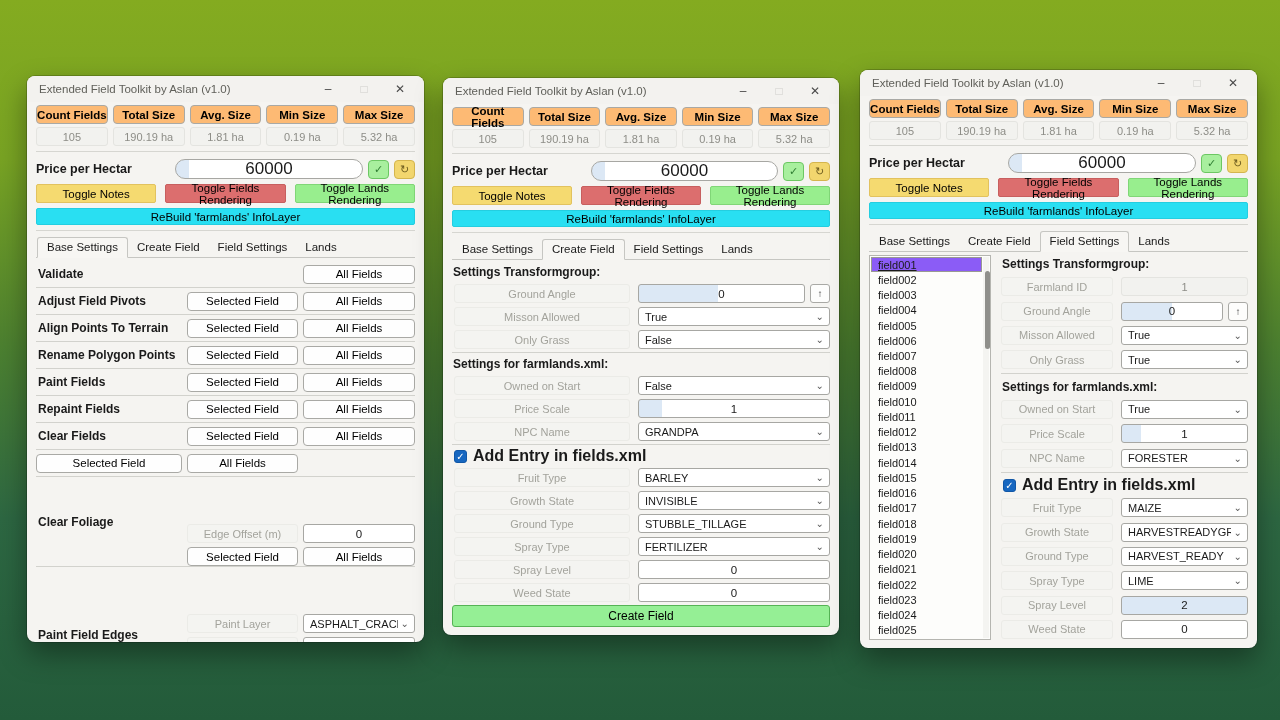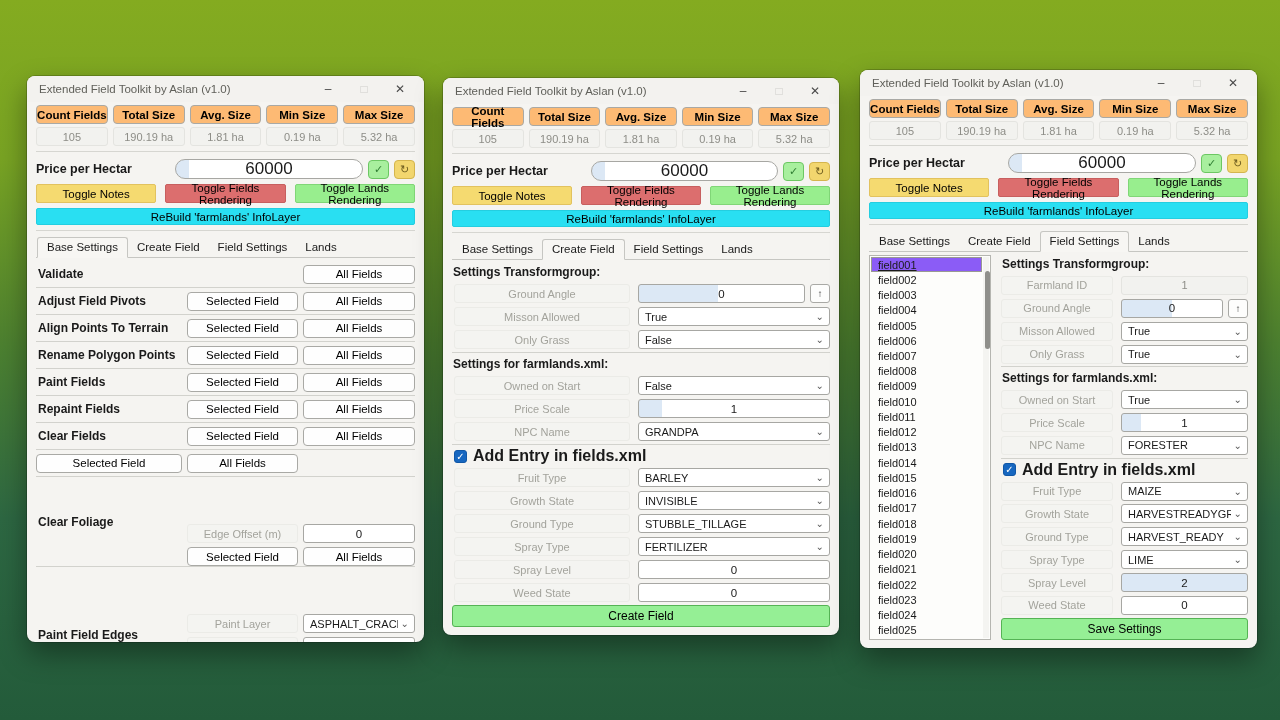--- a/index.html
+++ b/index.html
@@ -544,17 +544,16 @@
             </div>
           </div>
           <div class="f-row">
             <span class="f-label">Spray Level</span>
             <div class="inp" style="background: linear-gradient(to right, rgb(220, 232, 245) 0px, rgb(220, 232, 245) 100%, rgb(255, 255, 255) 100%);">2</div>
           </div>
           <div class="f-row">
             <span class="f-label">Weed State</span>
             <div class="inp">0</div>
           </div>
-          <button class="submit">Save Settings</button>
         </div>
     </div>
   </div>
 </div>
 
 </body></html>

